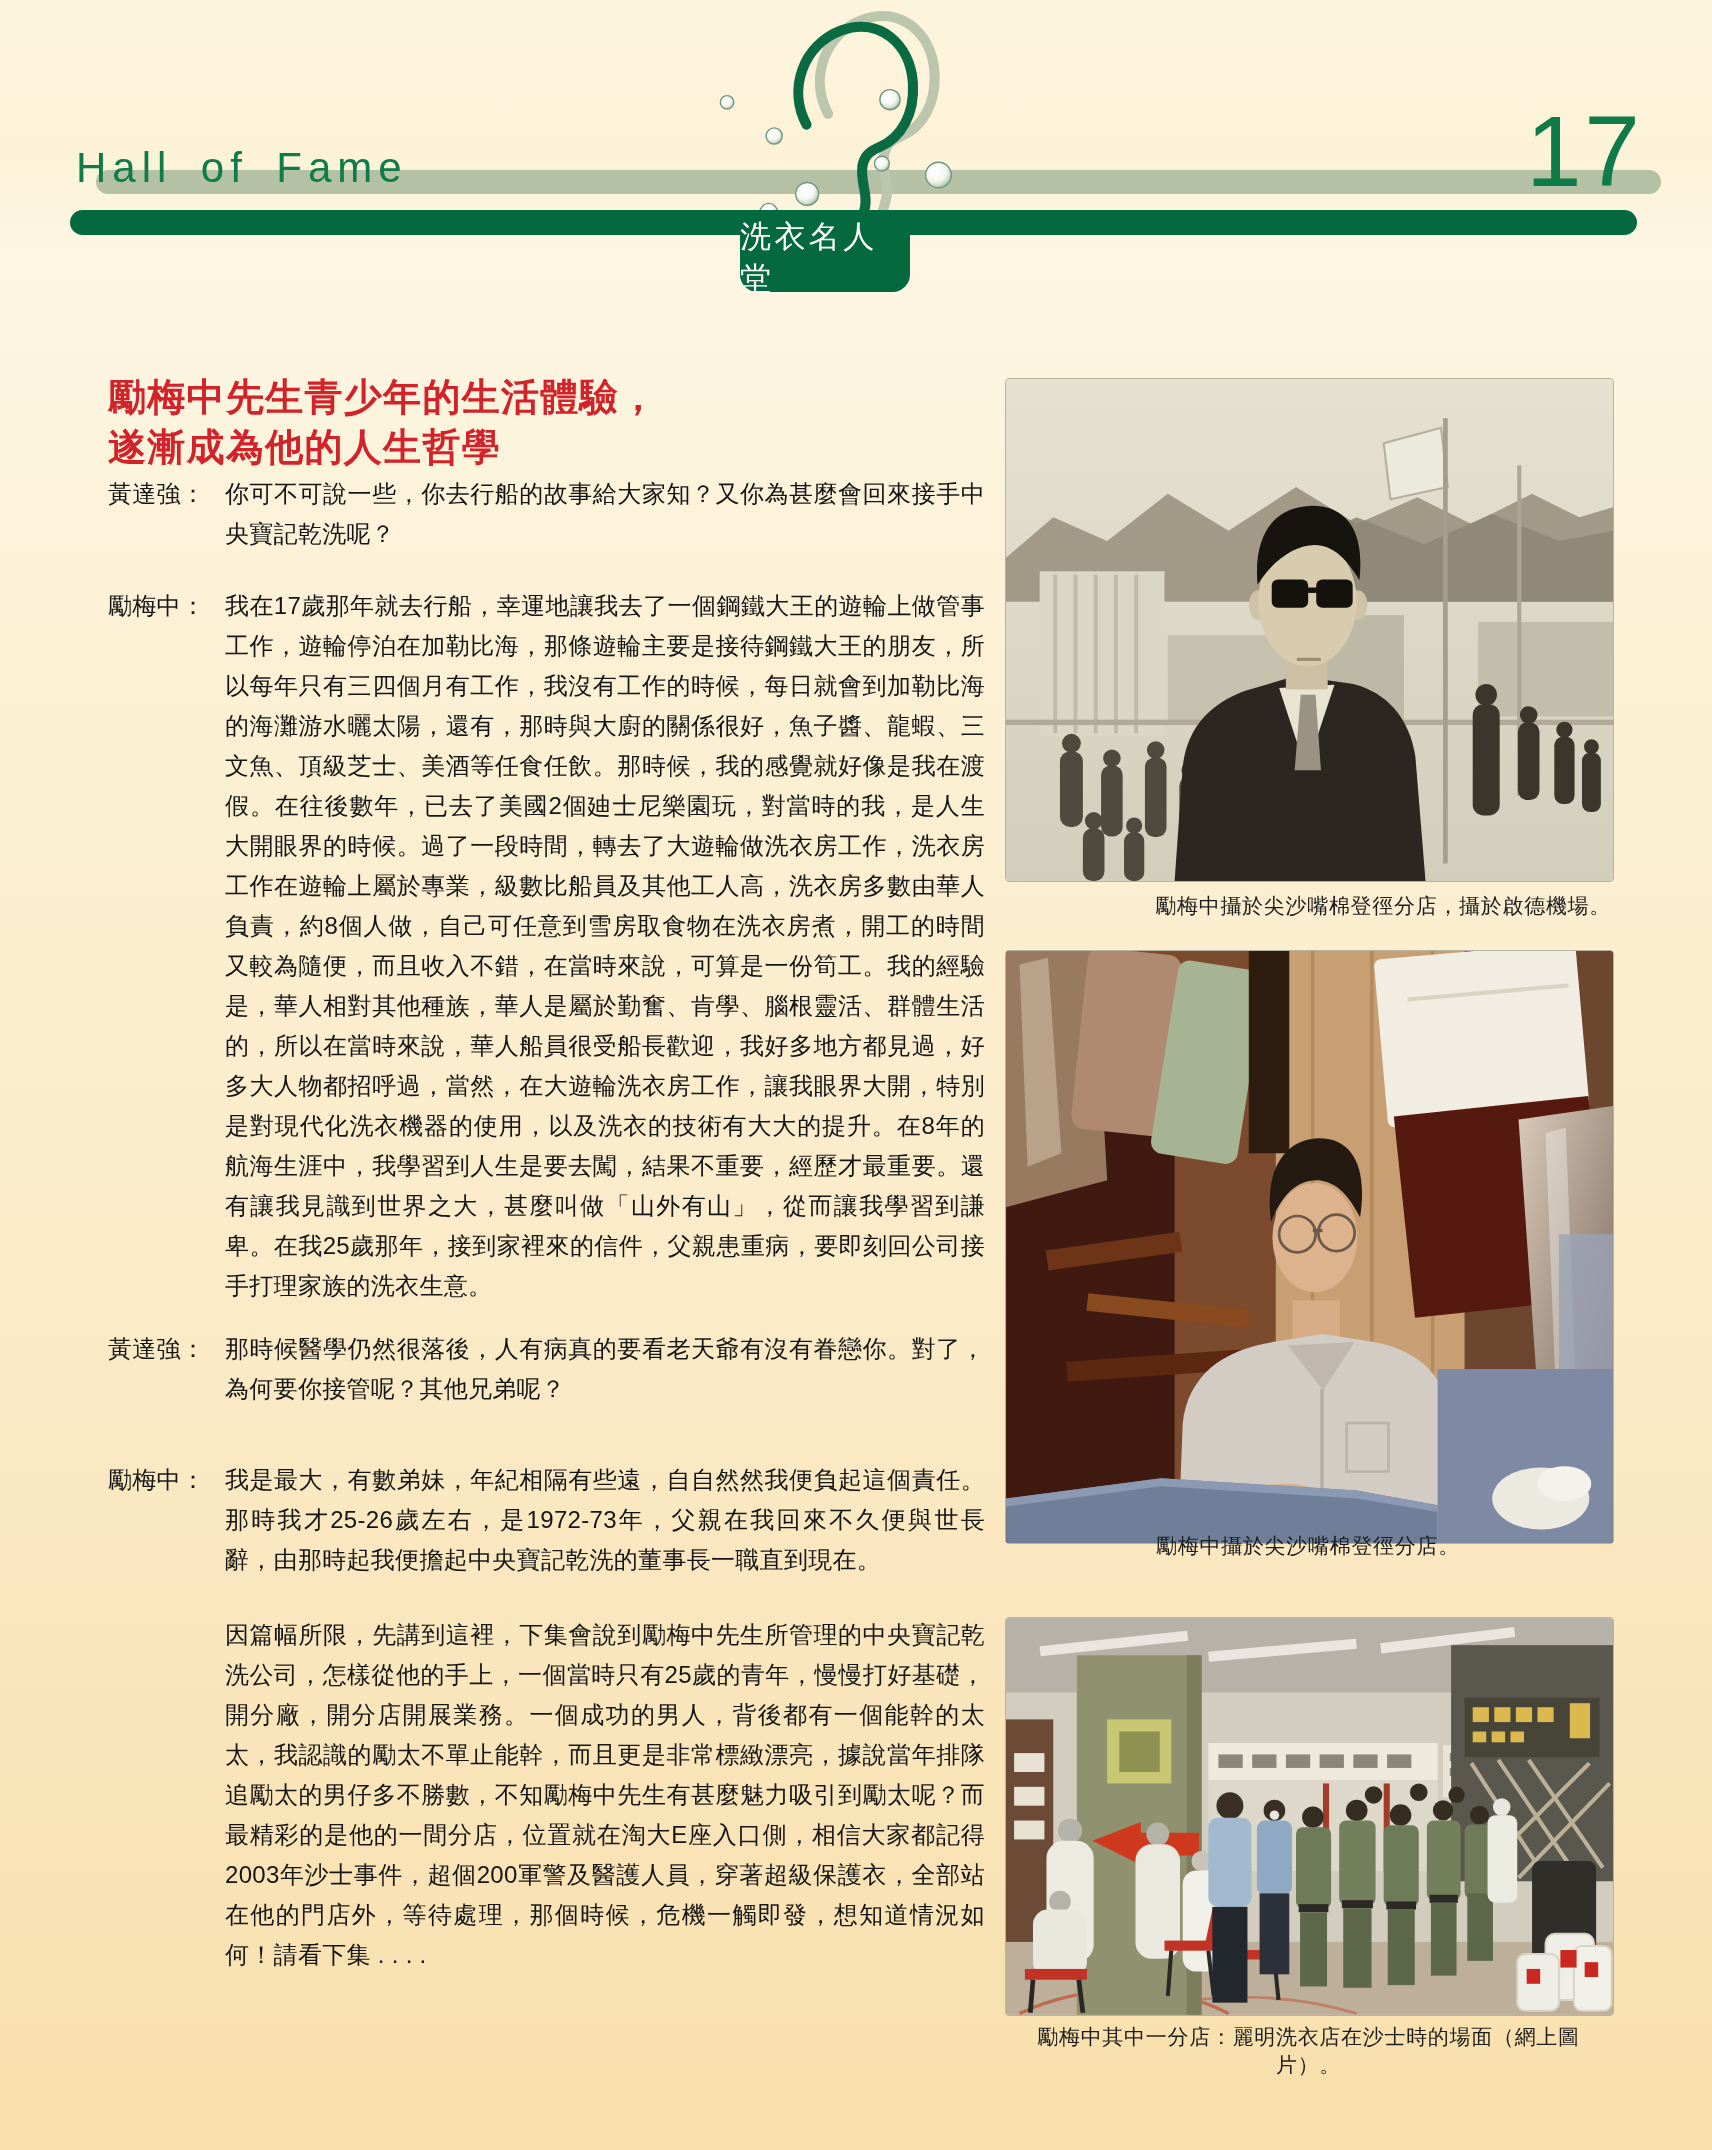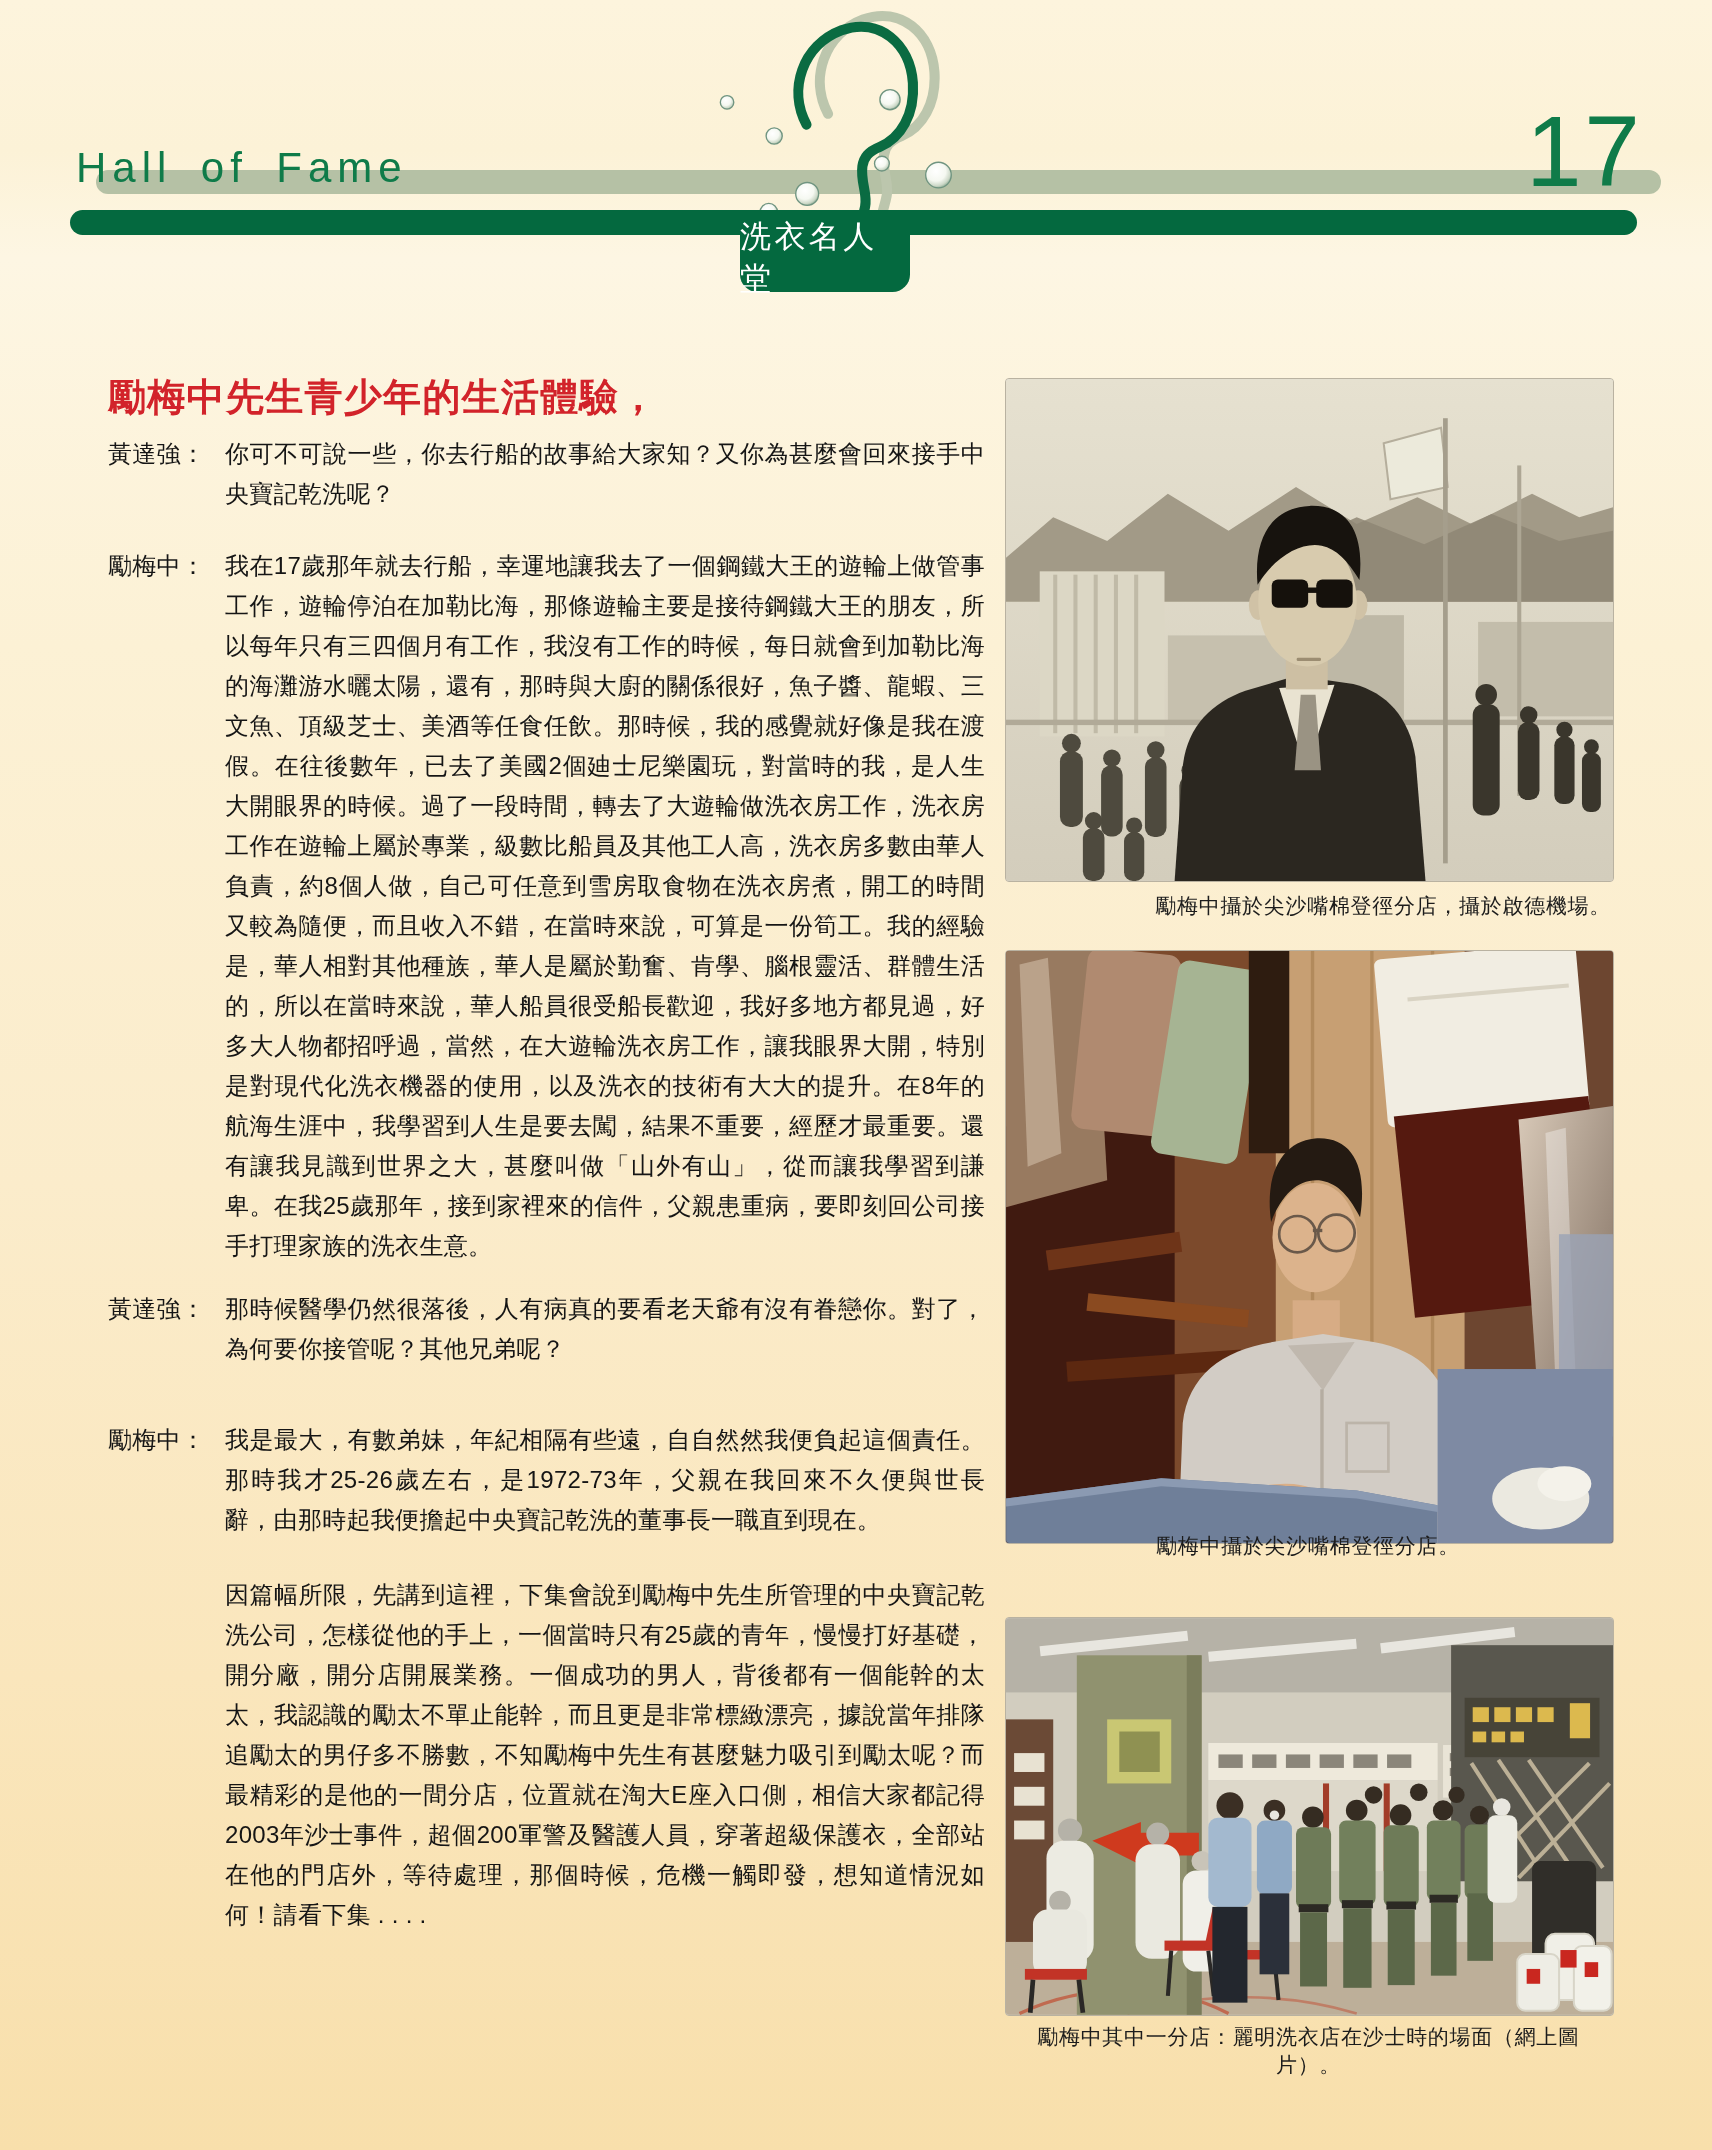--- a/index.html
+++ b/index.html
@@ -38,21 +38,21 @@
     display:flex;align-items:center;justify-content:center;
     color:#ffffff;font-size:31px;letter-spacing:3.4px;font-weight:500;
   }
   .header-art{position:absolute;left:688px;top:10px;width:303px;height:283px;z-index:2;}
   
   .content{position:absolute;left:108px;top:372px;width:877px;color:var(--ink);}
   .red-heading{
     font-size:38px;line-height:50px;font-weight:700;color:var(--accent-red);
     letter-spacing:1.3px;margin:0;
   }
-  .h1-block{margin-bottom:12px;}
+  .h1-block{margin-bottom:2px;}
   .para{
     font-size:24px;line-height:40px;text-align:justify;position:relative;
     padding-left:117px;letter-spacing:0.3px;
   }
   .para .speaker{position:absolute;left:0;top:0;white-space:nowrap;}
   #q1{margin-bottom:32px;}
   #a1{margin-bottom:23px;}
   .h2-block{margin-bottom:16px;}
   #q2{margin-bottom:51px;}
   #a2{margin-bottom:35px;}
@@ -106,20 +106,21 @@
       <circle cx="288" cy="228" r="11" fill="url(#bub)"></circle>
       <circle cx="372" cy="245" r="19" fill="url(#bub)"></circle>
     </g>
   </svg>
 
   <div class="badge">洗衣名人堂</div>
 
   <div class="content">
     <div class="h1-block">
       <p class="red-heading">勵梅中先生青少年的生活體驗，</p>
+      <p class="red-heading">遂漸成為他的人生哲學</p>
     </div>
 
     <div class="para" id="q1">
       <span class="speaker">黃達強：</span>
       <span>你可不可說一些，你去行船的故事給大家知？又你為甚麼會回來接手中央寶記乾洗呢？</span>
     </div>
 
     <div class="para" id="a1">
       <span class="speaker">勵梅中：</span>
       <span>我在17歲那年就去行船，幸運地讓我去了一個鋼鐵大王的遊輪上做管事工作，遊輪停泊在加勒比海，那條遊輪主要是接待鋼鐵大王的朋友，所以每年只有三四個月有工作，我沒有工作的時候，每日就會到加勒比海的海灘游水曬太陽，還有，那時與大廚的關係很好，魚子醬、龍蝦、三文魚、頂級芝士、美酒等任食任飲。那時候，我的感覺就好像是我在渡假。在往後數年，已去了美國2個廸士尼樂園玩，對當時的我，是人生大開眼界的時候。過了一段時間，轉去了大遊輪做洗衣房工作，洗衣房工作在遊輪上屬於專業，級數比船員及其他工人高，洗衣房多數由華人負責，約8個人做，自己可任意到雪房取食物在洗衣房煮，開工的時間又較為隨便，而且收入不錯，在當時來說，可算是一份筍工。我的經驗是，華人相對其他種族，華人是屬於勤奮、肯學、腦根靈活、群體生活的，所以在當時來說，華人船員很受船長歡迎，我好多地方都見過，好多大人物都招呼過，當然，在大遊輪洗衣房工作，讓我眼界大開，特別是對現代化洗衣機器的使用，以及洗衣的技術有大大的提升。在8年的航海生涯中，我學習到人生是要去闖，結果不重要，經歷才最重要。還有讓我見識到世界之大，甚麼叫做「山外有山」，從而讓我學習到謙卑。在我25歲那年，接到家裡來的信件，父親患重病，要即刻回公司接手打理家族的洗衣生意。</span>

